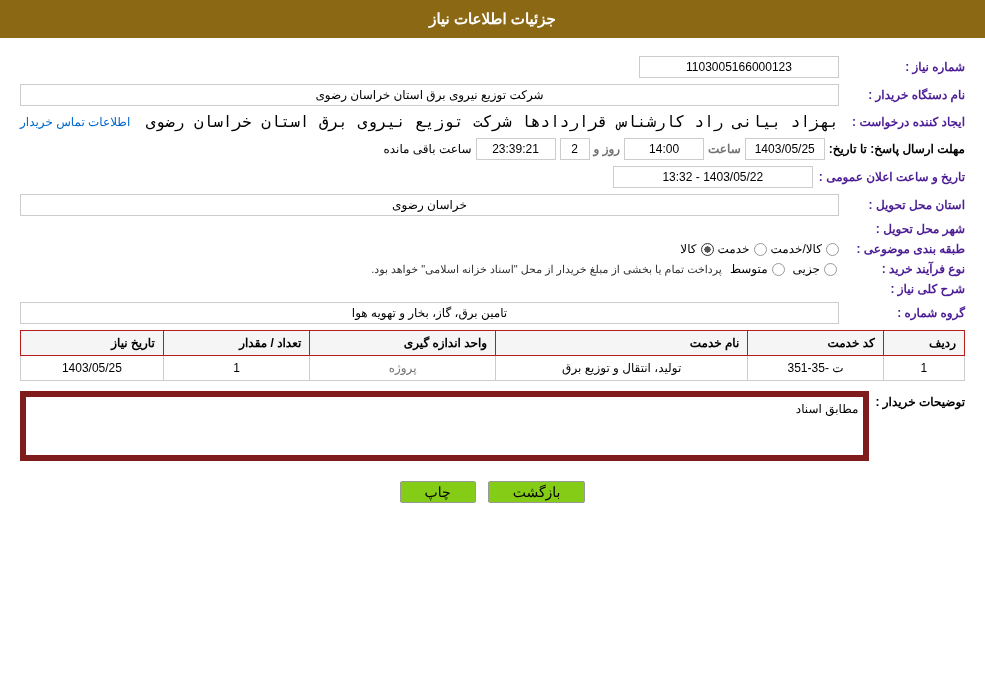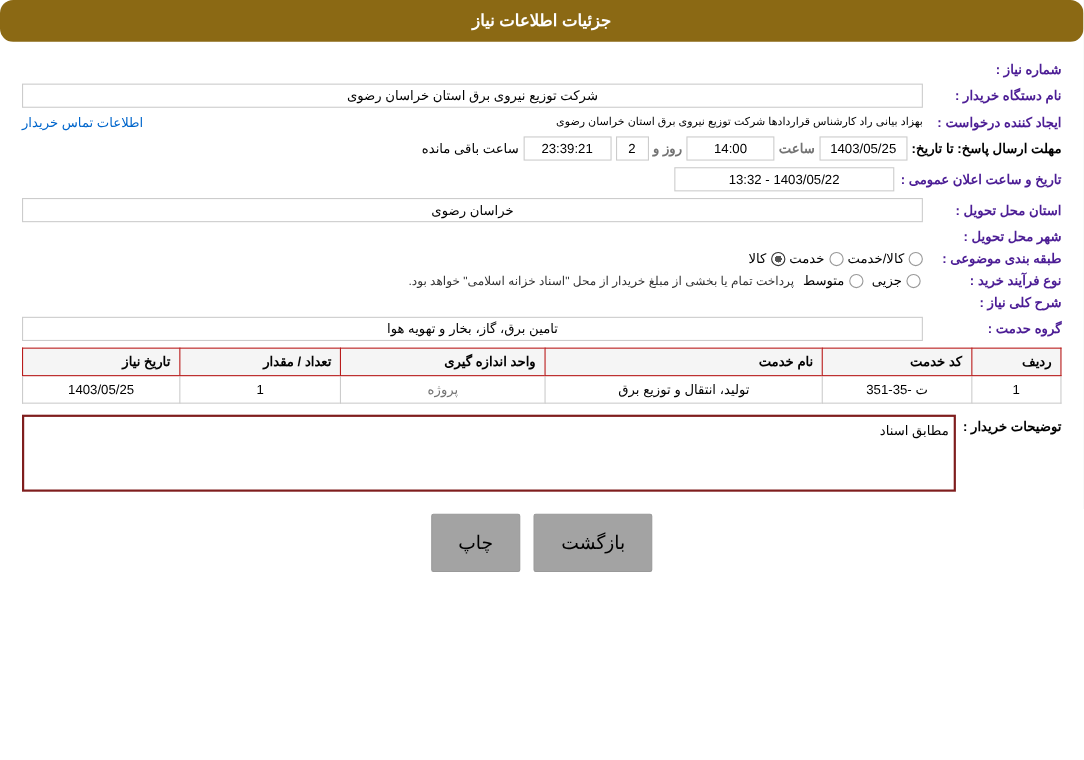--- a/index.html
+++ b/index.html
@@ -16,21 +16,20 @@
       min-height: 691px;
     }
     .header-bar {
       background: #8B6914;
       color: #fff;
       text-align: center;
       padding: 10px 0;
       font-size: 15px;
       font-weight: bold;
       letter-spacing: 1px;
-      border-radius: 12px;
     }
     .content {
       padding: 10px 20px;
     }
     .info-row {
       display: flex;
       align-items: center;
       margin-bottom: 6px;
       gap: 6px;
     }
@@ -140,39 +139,39 @@
       gap: 6px;
       margin-bottom: 10px;
     }
     .notes-label {
       font-weight: bold;
       min-width: 80px;
       text-align: right;
       padding-top: 4px;
     }
     .notes-box {
-      border: 2px solid #7f1d1d;
+      border: 6px solid #7f1d1d;
       flex: 1;
       min-height: 70px;
       padding: 5px;
       font-size: 12px;
       background: #fff;
     }
     .footer-buttons {
       display: flex;
       justify-content: center;
       gap: 12px;
       padding: 10px 0 15px 0;
     }
     .btn {
-      padding: 15px 24px;
+      padding: 2px 24px;
       border: 1px solid #999;
-      background: #a3a3a3;
+      background: #84cc16;
       cursor: pointer;
-      font-size: 17px;
+      font-size: 14px;
       font-family: Tahoma, Arial, sans-serif;
       border-radius: 2px;
     }
     .inline-label {
       font-weight: bold;
       color: #737373;
     }
   </style>
 </head>
 <body>
@@ -180,30 +179,31 @@
 <div class="page-wrapper">
 
   <div class="header-bar">
     <span>جزئیات اطلاعات نیاز</span>
   </div>
 
   <div class="content">
 
     <div class="info-row" style="margin-top:8px;">
       <span class="label">شماره نیاز :</span>
+      <div class="value-box wide">1103005166000123</div>
     </div>
 
     <div class="info-row">
       <span class="label">نام دستگاه خریدار :</span>
       <div class="value-box full">شرکت توزیع نیروی برق استان خراسان رضوی</div>
     </div>
 
     <div class="info-row">
       <span class="label">ایجاد کننده درخواست :</span>
-      <div style="flex:1; font-size:10px;">بهزاد بیانی راد کارشناس قراردادها شرکت توزیع نیروی برق استان خراسان رضوی</div>
+      <div style="flex:1; font-size:16px;font-family:Liberation Mono, monospace;">بهزاد بیانی راد کارشناس قراردادها شرکت توزیع نیروی برق استان خراسان رضوی</div>
       <a class="link-text" href="#">
         <span>اطلاعات تماس خریدار</span>
       </a>
     </div>
 
     <div class="time-row">
       <span class="time-label">مهلت ارسال پاسخ: تا تاریخ:</span>
       <div class="value-box">1403/05/25</div>
       <span class="inline-label">ساعت</span>
       <div class="value-box">14:00</div>
@@ -257,21 +257,21 @@
       </div>
       <span style="font-size:11px; color:#333;">پرداخت تمام یا بخشی از مبلغ خریدار از محل "اسناد خزانه اسلامی" خواهد بود.</span>
     </div>
 
     <div class="info-row" style="align-items: flex-start;">
       <span class="label">شرح کلی نیاز :</span>
     </div>
 
 
     <div class="info-row">
-      <span class="label">گروه حدمت :</span>
+      <span class="label">گروه شماره :</span>
       <div class="value-box full">تامین برق، گاز، بخار و تهویه هوا</div>
     </div>
 
     <table class="services-table">
       <thead>
         <tr>
           <th>ردیف</th>
           <th>کد خدمت</th>
           <th>نام خدمت</th>
           <th>واحد اندازه گیری</th>

